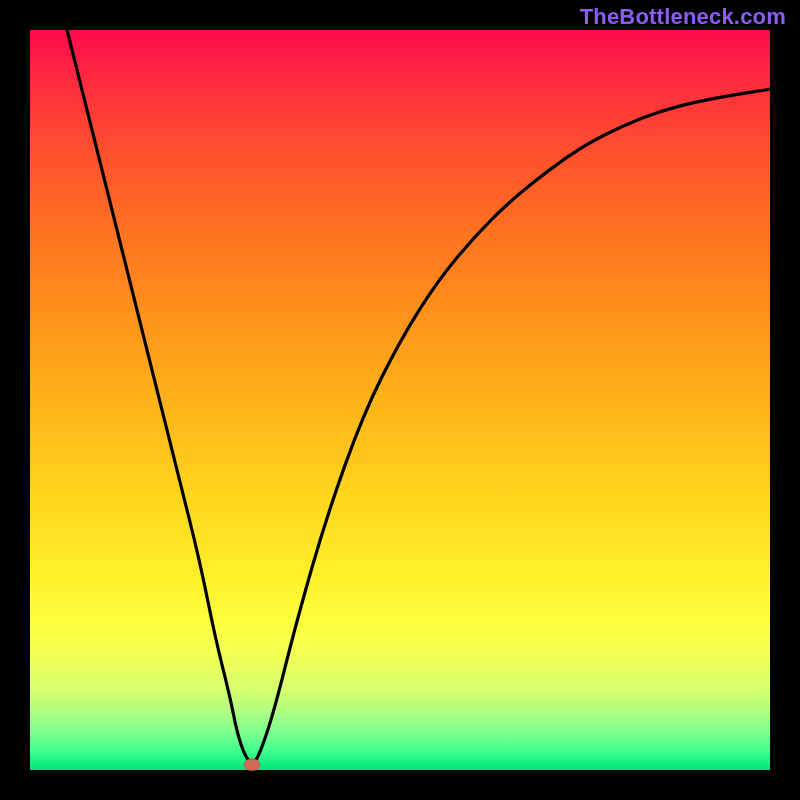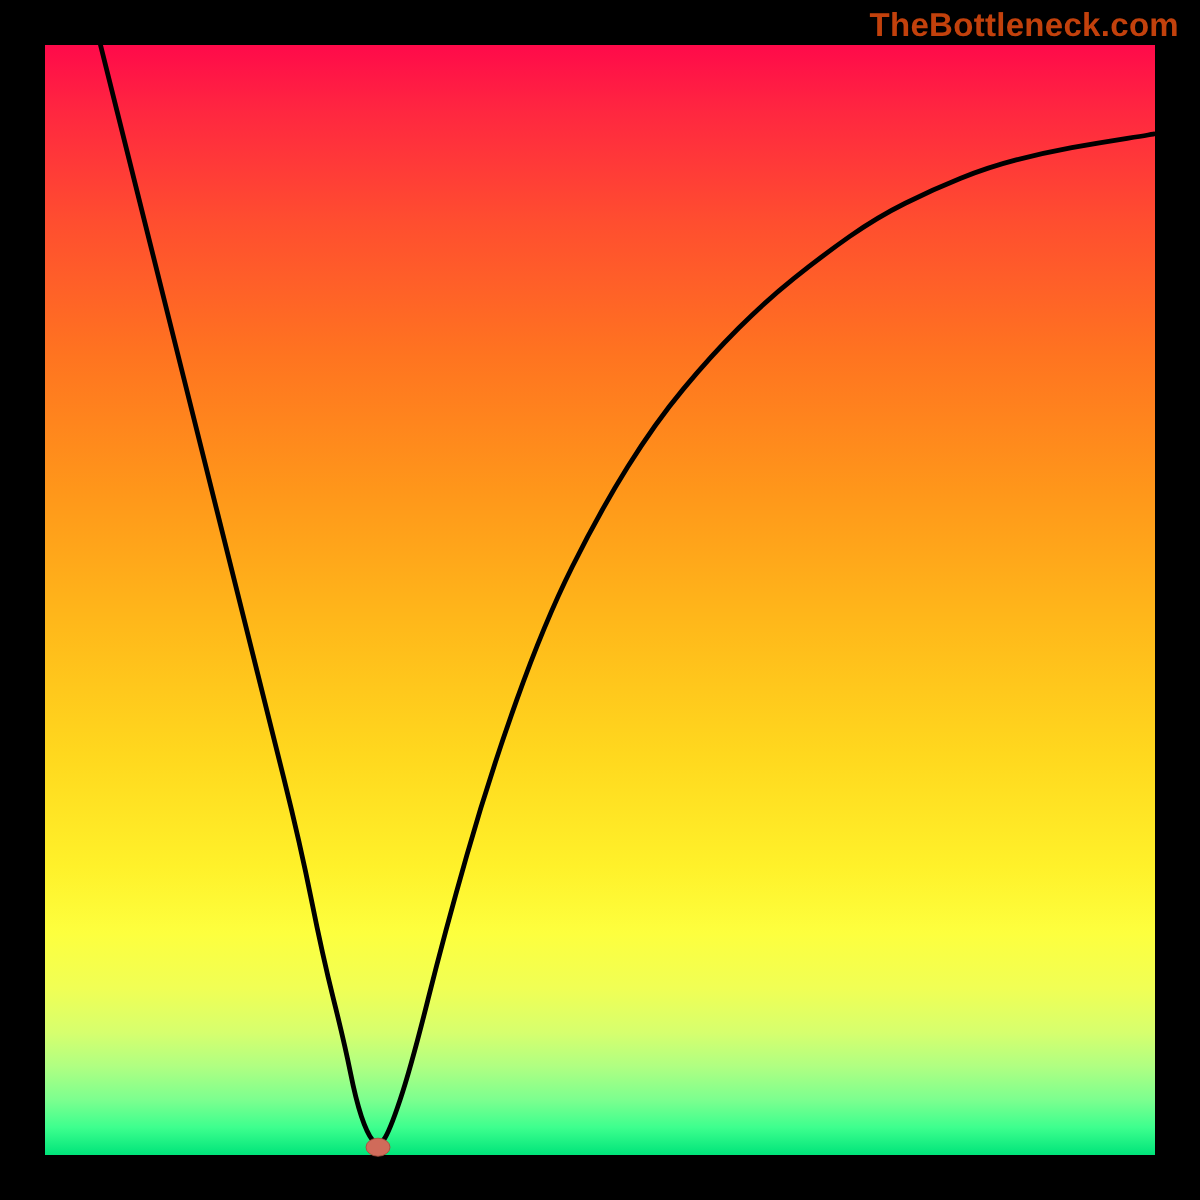--- a/index.html
+++ b/index.html
@@ -14,21 +14,21 @@
   .frame {
     position: relative;
     width: 800px;
     height: 800px;
     background: #000;
   }
   .watermark {
     position: absolute;
     top: 4px;
     right: 14px;
-    color: #c2410c;
+    color: #8b5cf6;
     font-size: 22px;
     font-weight: 600;
     letter-spacing: 0.2px;
     z-index: 5;
     user-select: none;
     margin-left: 24px;
   }
   .plot-area {
     position: absolute;
     left: 30px;

